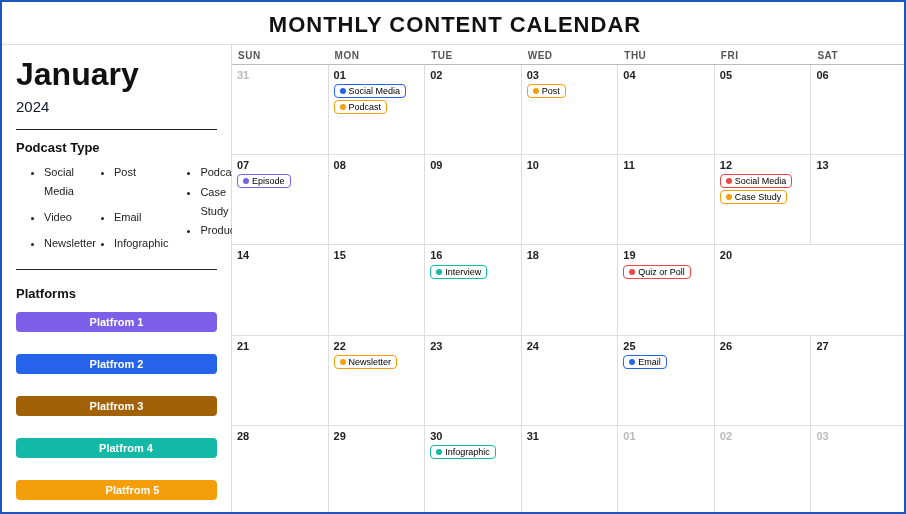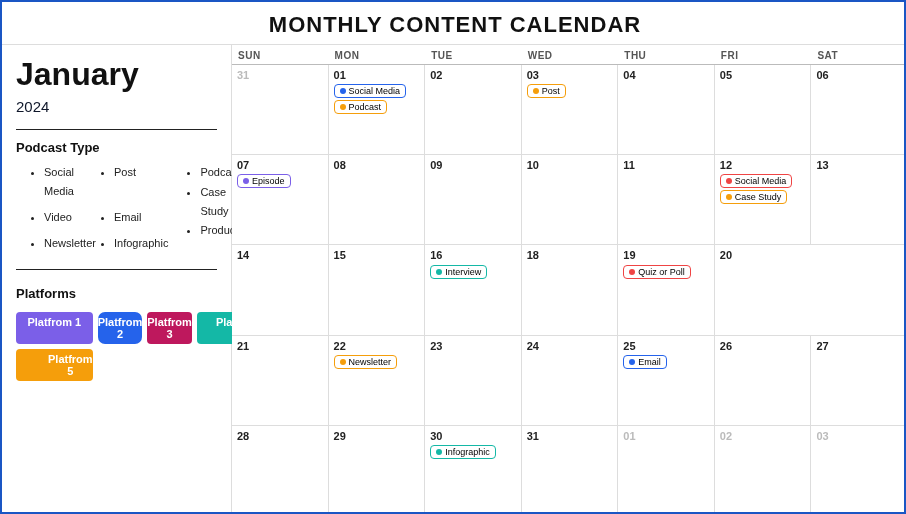--- a/index.html
+++ b/index.html
@@ -79,22 +79,22 @@
     }
     .platforms-title {
       font-size: 13px;
       font-weight: 900;
       color: #111;
       margin-top: 6px;
       margin-bottom: 5px;
     }
     .platforms-grid {
       display: grid;
-      grid-template-columns: 1fr 1fr 1fr 1fr;
-      gap: 5px;
+      grid-template-columns: 1fr;
+      gap: 22px;
     }
     .platform-badge {
       border-radius: 4px;
       padding: 4px 0;
       text-align: center;
       font-size: 11px;
       font-weight: 700;
       color: #fff;
     }
     
@@ -189,22 +189,22 @@
             <li style="font-size: 11px; line-height: 1.7;">Case Study</li>
             <li style="font-size: 11px; line-height: 1.7;">Interview</li>
             <li style="font-size: 11px; line-height: 1.7;">Product</li>
             <li style="font-size: 11px; line-height: 1.7;">Quiz or Poll</li>
           </ul>
       </div>
       <hr class="sidebar-divider">
       <div class="platforms-title">Platforms</div>
       <div class="platforms-grid">
       <div class="platform-badge" style="background-color: rgb(123, 95, 232);">Platfrom 1</div>
-          <div class="platform-badge" style="background-color: rgb(37, 99, 235); border-radius: 7px;">Platfrom 2</div>
-          <div class="platform-badge" style="background-color: #be185d;">Platfrom 3</div>
+          <div class="platform-badge" style="background-color: rgb(37, 99, 235);">Platfrom 2</div>
+          <div class="platform-badge" style="background-color: #a16207;">Platfrom 3</div>
           <div class="platform-badge" style="background-color: rgb(20, 184, 166); padding-left: 19px;">Platfrom 4</div>
           <div class="platform-badge" style="background-color: rgb(245, 158, 11); padding-left: 32px;">Platfrom 5</div>
         </div>
     </div>
 
     <div class="calendar">
       <div class="cal-header">
       <div class="cal-day-name">SUN</div>
           <div class="cal-day-name">MON</div>
           <div class="cal-day-name">TUE</div>

